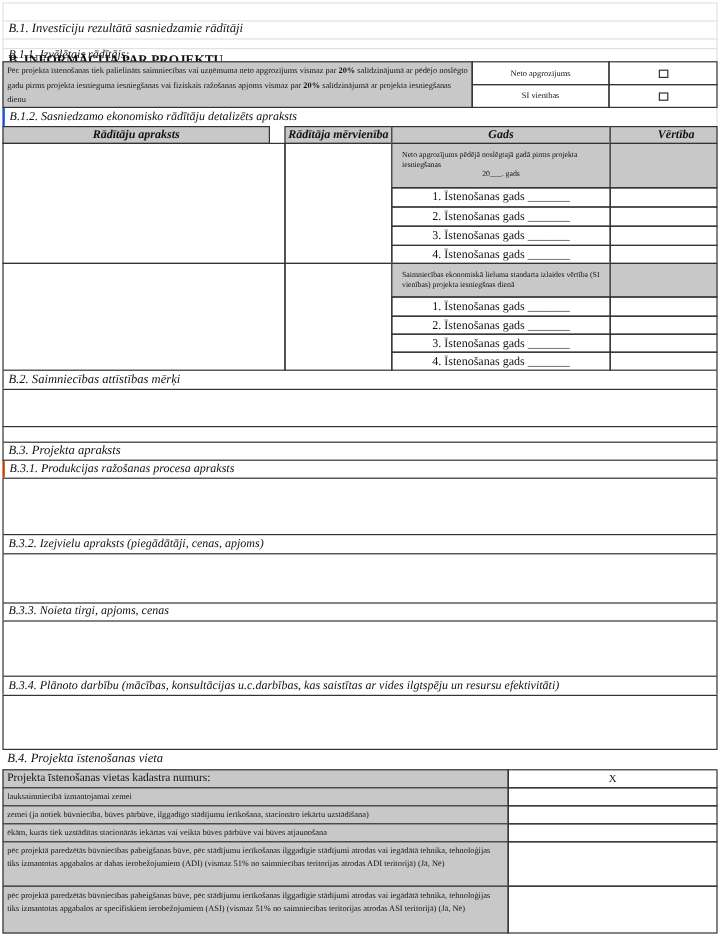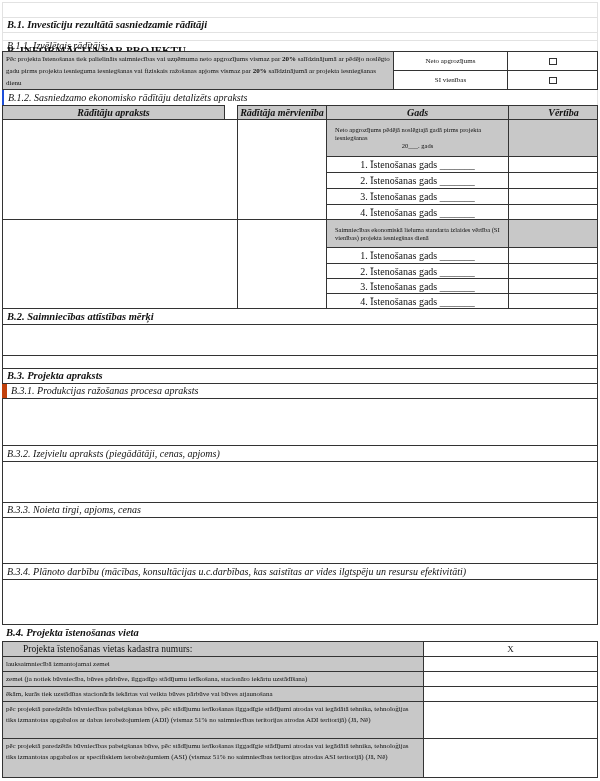--- a/index.html
+++ b/index.html
@@ -1,21 +1,21 @@
 <!DOCTYPE html>
 <html><head>
 <meta charset="utf-8">
 <style>
   * { box-sizing: border-box; margin: 0; padding: 0; }
   html, body { width: 600px; height: 781px; background: #ffffff; overflow: hidden; }
   body { font-family: "Liberation Serif", "DejaVu Serif", serif; color: #111; position: relative; }
   .abs { position: absolute; }
   .hdr-row { position: absolute; left: 2px; width: 596px; border: 1px solid #e2e2e2; border-bottom: none; }
   .h-main { font-weight: bold; text-decoration: underline; font-size: 11px; padding-left: 4px; line-height: 14px; margin-top: 40px; }
-  .h-sec { font-weight: bold; font-style: italic; font-size: 10.5px; padding-left: 4px; line-height: 14px; }
+  .h-sec { font-weight: normal; font-style: italic; font-size: 10.5px; padding-left: 4px; line-height: 14px; }
   .h-sub { font-style: italic; font-size: 10px; padding-left: 4px; line-height: 14px; }
   .box { position: absolute; border: 1px solid #333; background: #fff; }
   .gray { background: #c8c8c8; }
   .tiny { font-size: 6.5px; line-height: 8px; }
   .small { font-size: 7px; line-height: 10px; }
   .cell { position: absolute; border: 1px solid #333; }
   .center { display: flex; align-items: center; justify-content: center; text-align: left; }
   .checkbox { width: 8px; height: 7px; border: 1px solid #333; background: #fff; }
   .yr { font-size: 10px; }
   .th { font-weight: bold; font-style: italic; font-size: 10px; }
@@ -90,21 +90,21 @@
 
 <div class="abs" style="left:2px;top:309px;width:596px;height:15px;border-left:1px solid #333;border-right:1px solid #333;">
   <div class="h-sec" style="line-height:15px;">B.2. Saimniecības attīstības mērķi</div>
 </div>
 <div class="box" style="left:2px;top:324px;width:596px;height:32px;"></div>
 <div class="box" style="left:2px;top:355px;width:596px;height:14px;"></div>
 
 <div class="abs" style="left:2px;top:369px;width:596px;height:15px;border-left:1px solid #333;border-right:1px solid #333;border-bottom:1px solid #333;">
   <div class="h-sec" style="line-height:14px;">B.3. Projekta apraksts</div>
 </div>
-<div class="abs" style="left:2px;top:384px;width:596px;height:14px;border-left:5px solid #c2410c;border-right:1px solid #333;">
+<div class="abs" style="left:2px;top:384px;width:596px;height:14px;border-left:2px solid #c2410c;border-right:1px solid #333;">
   <div class="h-sub" style="line-height:14px;">B.3.1. Produkcijas ražošanas procesa apraksts</div>
 </div>
 <div class="box" style="left:2px;top:398px;width:596px;height:48px;"></div>
 
 <div class="abs" style="left:2px;top:446px;width:596px;height:15px;border-left:1px solid #333;border-right:1px solid #333;">
   <div class="h-sub" style="line-height:15px;">B.3.2. Izejvielu apraksts (piegādātāji, cenas, apjoms)</div>
 </div>
 <div class="box" style="left:2px;top:461px;width:596px;height:42px;"></div>
 
 <div class="abs" style="left:2px;top:503px;width:596px;height:14px;border-left:1px solid #333;border-right:1px solid #333;">
@@ -114,21 +114,21 @@
 
 <div class="abs" style="left:2px;top:564px;width:596px;height:15px;border-left:1px solid #333;border-right:1px solid #333;">
   <div class="h-sub" style="line-height:15px;font-size:10px;">B.3.4. Plānoto darbību (mācības, konsultācijas u.c.darbības, kas saistītas ar vides ilgtspēju un resursu efektivitāti)</div>
 </div>
 <div class="box" style="left:2px;top:579px;width:596px;height:46px;"></div>
 
 <div class="abs" style="left:2px;top:626px;width:596px;height:14px;">
   <div class="h-sec" style="line-height:14px;">B.4. Projekta īstenošanas vieta</div>
 </div>
 
-<div class="cell gray" style="left:2px;top:641px;width:422px;height:16px;padding-left:20px;font-size:9.5px;line-height:14px;">Projekta īstenošanas vietas kadastra numurs:</div>
+<div class="cell gray" style="left:2px;top:641px;width:422px;height:16px;padding-left:3px;font-size:9.5px;line-height:14px;">Projekta īstenošanas vietas kadastra numurs:</div>
 <div class="cell center" style="left:423px;top:641px;width:175px;height:16px;font-size:9px;">X</div>
 
 <div class="cell gray small" style="left:2px;top:656px;width:422px;height:16px;padding-left:3px;line-height:14px;">lauksaimniecībā izmantojamai zemei</div>
 <div class="cell" style="left:423px;top:656px;width:175px;height:16px;"></div>
 
 <div class="cell gray small" style="left:2px;top:671px;width:422px;height:16px;padding-left:3px;line-height:14px;">zemei (ja notiek būvniecība, būves pārbūve, ilggadīgo stādījumu ierīkošana, stacionāro iekārtu uzstādīšana)</div>
 <div class="cell" style="left:423px;top:671px;width:175px;height:16px;"></div>
 
 <div class="cell gray small" style="left:2px;top:686px;width:422px;height:16px;padding-left:3px;line-height:14px;">ēkām, kurās tiek uzstādītas stacionārās iekārtas vai veikta būves pārbūve vai būves atjaunošana</div>
 <div class="cell" style="left:423px;top:686px;width:175px;height:16px;"></div>

